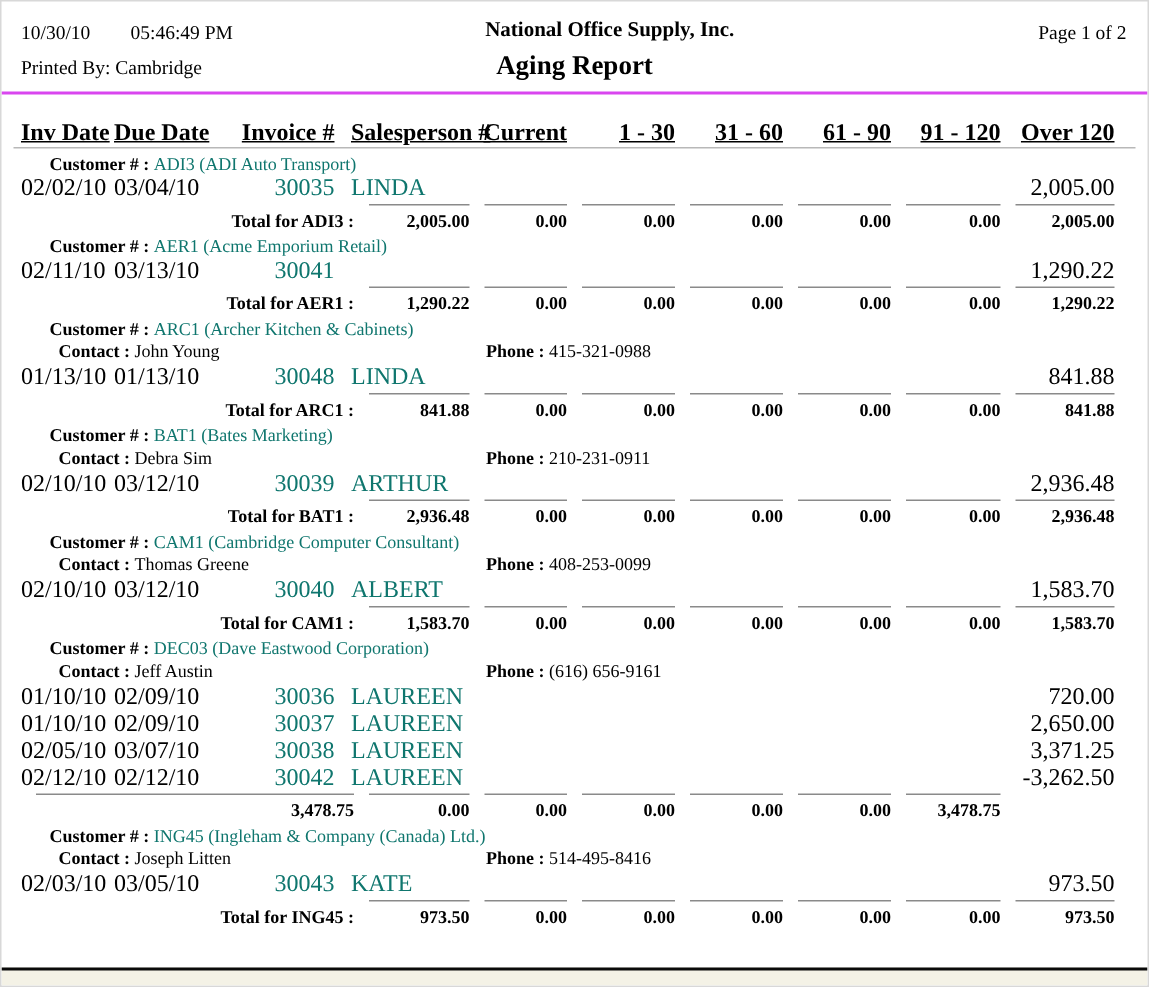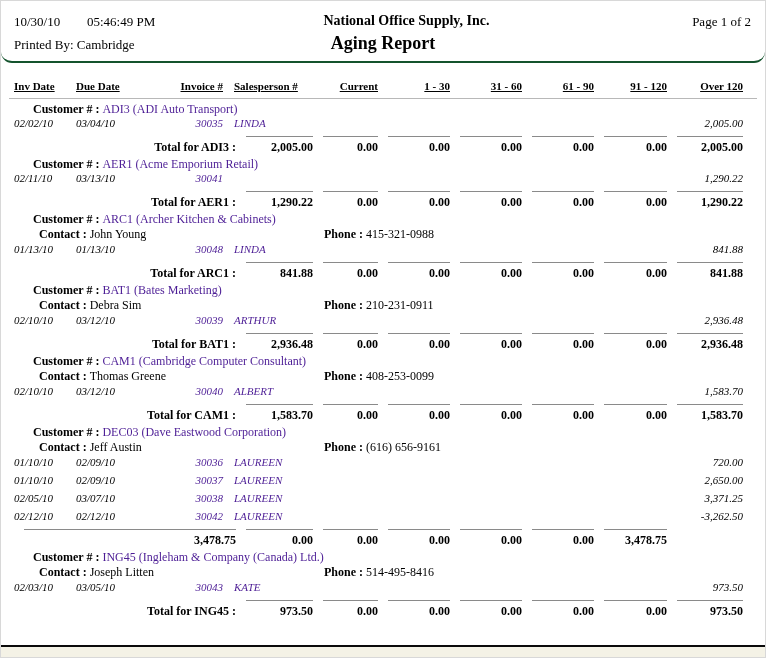--- a/index.html
+++ b/index.html
@@ -1,38 +1,38 @@
 <!DOCTYPE html>
 <html><head>
 <meta charset="utf-8">
 <style>
   html,body{margin:0;padding:0;}
   body{
     width:766px;height:658px;overflow:hidden;background:#ffffff;
     font-family:"Liberation Serif", serif;color:#000;position:relative;
     border:1px solid #d8d8d8;box-sizing:border-box;
   }
-  .hdr{position:relative;height:60px;border-bottom:2px solid #14532d;border-radius:11px;}
+  .hdr{position:relative;height:60px;border-bottom:2px solid #d946ef;}
   .hdr .date{position:absolute;left:13px;top:13px;font-size:13px;}
   .hdr .time{position:absolute;left:86px;top:13px;font-size:13px;}
   .hdr .company{position:absolute;left:0;right:0;top:12px;text-align:center;font-size:14px;font-weight:bold;padding-left:47px;}
   .hdr .pageinfo{position:absolute;right:14px;top:13px;font-size:13px;}
   .hdr .printedby{position:absolute;left:13px;top:36px;font-size:13px;}
   .hdr .title{position:absolute;left:0;right:0;top:32px;text-align:center;font-size:18px;font-weight:bold;}
 
   .row{display:grid;grid-template-columns:62px 74px 73px 90px 65px 72px 72px 72px 73px 76px;
-       padding-left:13px;font-size:11px;align-items:baseline;}
+       padding-left:13px;font-size:16px;align-items:baseline;}
   .colhead{margin-top:17px;height:17px;font-weight:bold;}
   .colhead span{text-decoration:underline;white-space:nowrap;}
   .headrule{margin:1px 8px 0 8px;border-top:1px solid #b8b8b8;height:3px;}
 
   .r{text-align:right;}
   .sp{padding-left:11px;}
-  .blue{color:#4c1d95;}
-  .detail{height:18px;font-style:italic;}
+  .blue{color:#0f766e;}
+  .detail{height:18px;}
   .cust-line{height:15px;padding-left:32px;font-size:12px;position:relative;white-space:nowrap;}
   .contact-line{height:16px;padding-left:38px;font-size:12px;position:relative;white-space:nowrap;}
   .lbl{font-weight:bold;}
   .phone{position:absolute;left:323px;top:0;white-space:nowrap;}
 
   .trow{display:grid;grid-template-columns:222px 77px 65px 72px 72px 72px 73px 76px;
         padding-left:13px;padding-right:24px;font-size:12px;font-weight:bold;height:21px;
         align-items:baseline;margin-top:1px;}
   .trow .tl{border-top:1px solid #8a8a8a;margin-left:10px;padding-top:3px;text-align:right;}
   .trow .tlabel{text-align:right;padding-top:3px;white-space:nowrap;}

